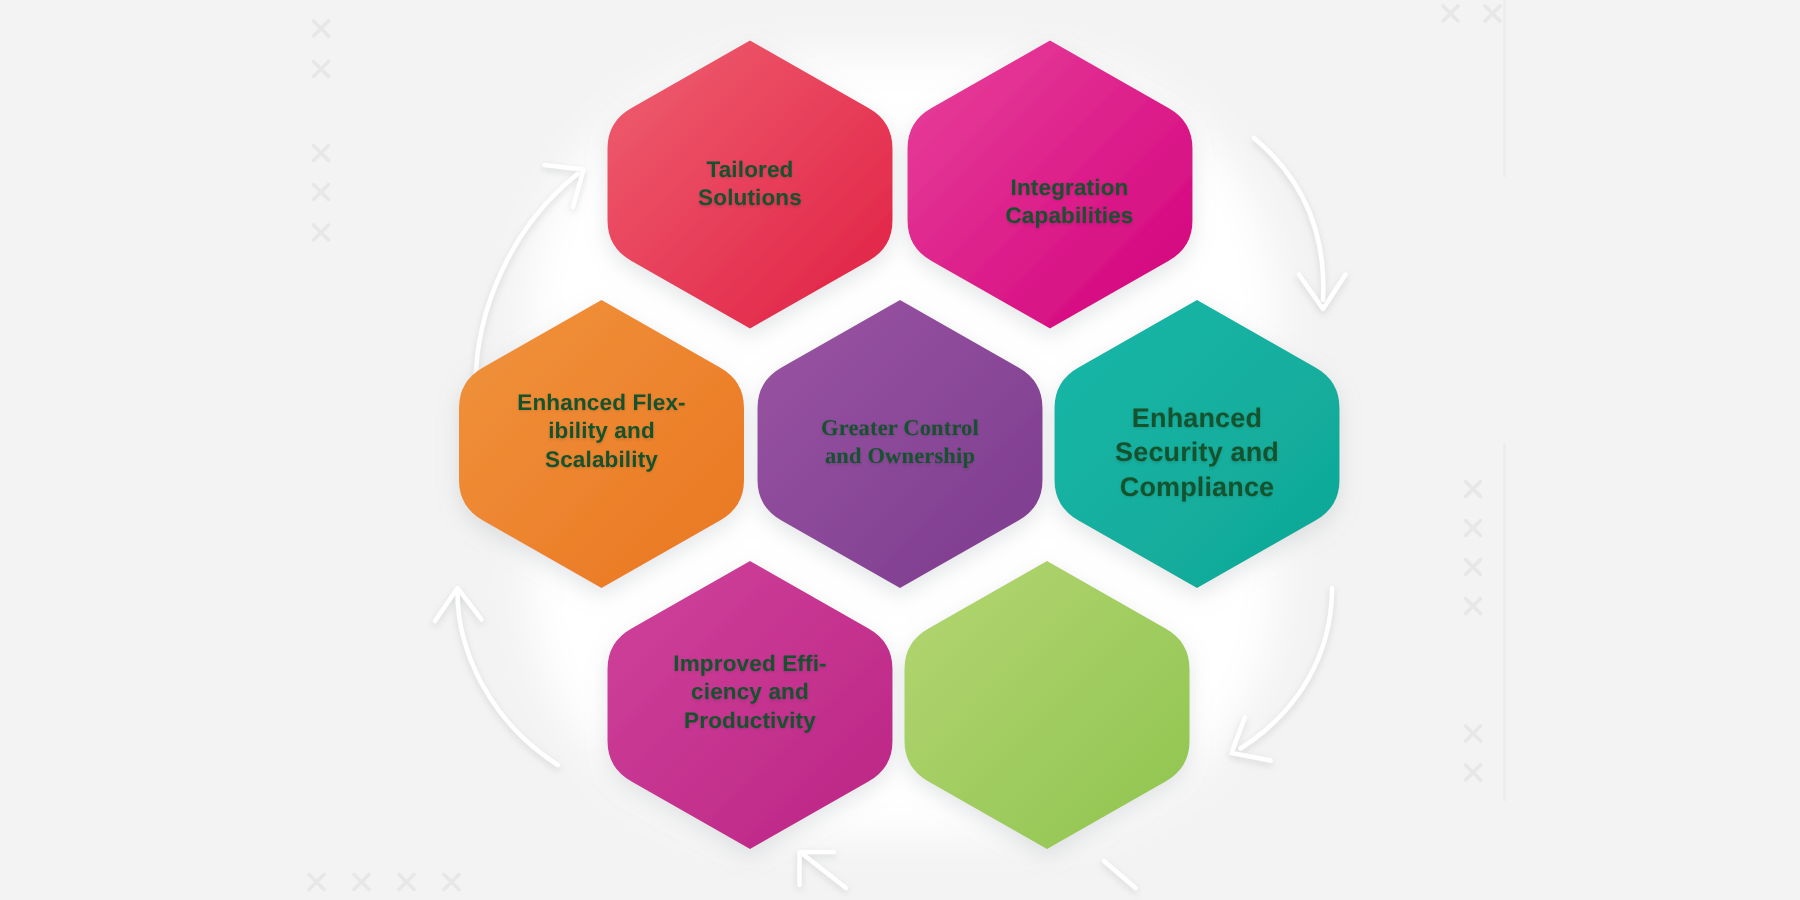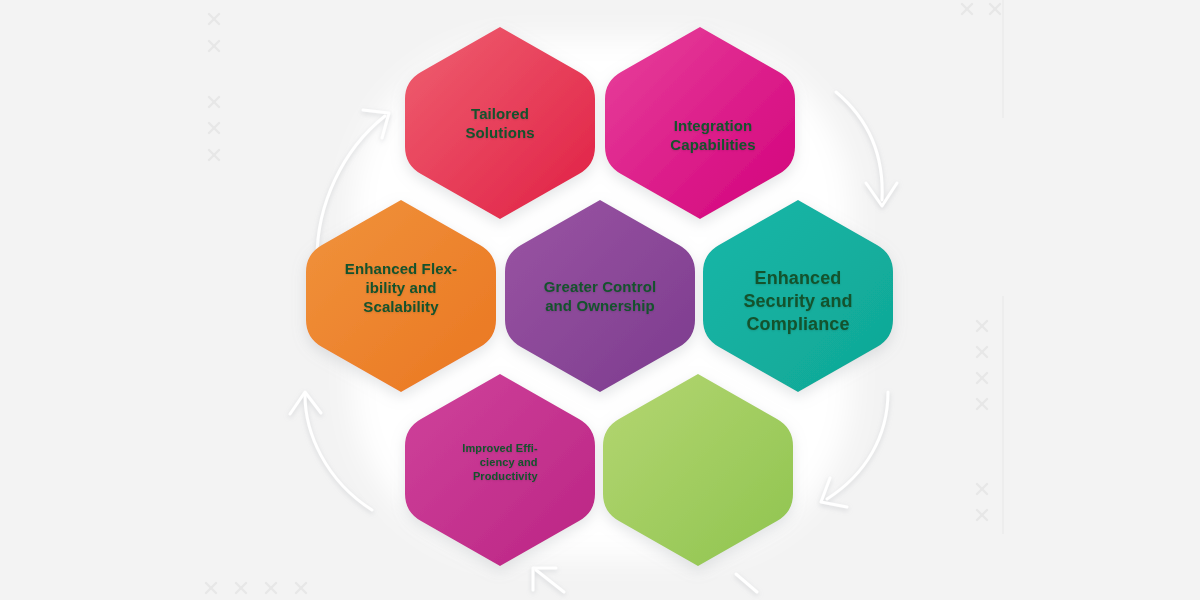--- a/index.html
+++ b/index.html
@@ -214,23 +214,23 @@
   </svg>
 
   <div id="hex-labels">
     <div class="hex-label" style="left:500px; top:123px; font-size:15px;">Tailored
 Solutions</div>
     <div class="hex-label" style="left:713px; top:123px; font-size:15px;margin-top:12px;">Integration
 Capabilities</div>
     <div class="hex-label" style="left:401px; top:288px; font-size:15px;">Enhanced Flex-
 ibility and
 Scalability</div>
-    <div class="hex-label" style="left:600px; top:296px; font-size:15px;">Greater Control
+    <div class="hex-label" style="left:600px; top:296px; font-size:15px;font-family:Liberation Serif, serif;">Greater Control
 and Ownership</div>
     <div class="hex-label" style="left:798px; top:302px; font-size:18px;">Enhanced
 Security and
 Compliance</div>
-    <div class="hex-label" style="left:500px; top:462px; font-size:11px;text-align:right;">Improved Effi-
+    <div class="hex-label" style="left:500px; top:462px; font-size:15px;">Improved Effi-
 ciency and
 Productivity</div>
   </div>
 
 </div>
 
 </body></html>

